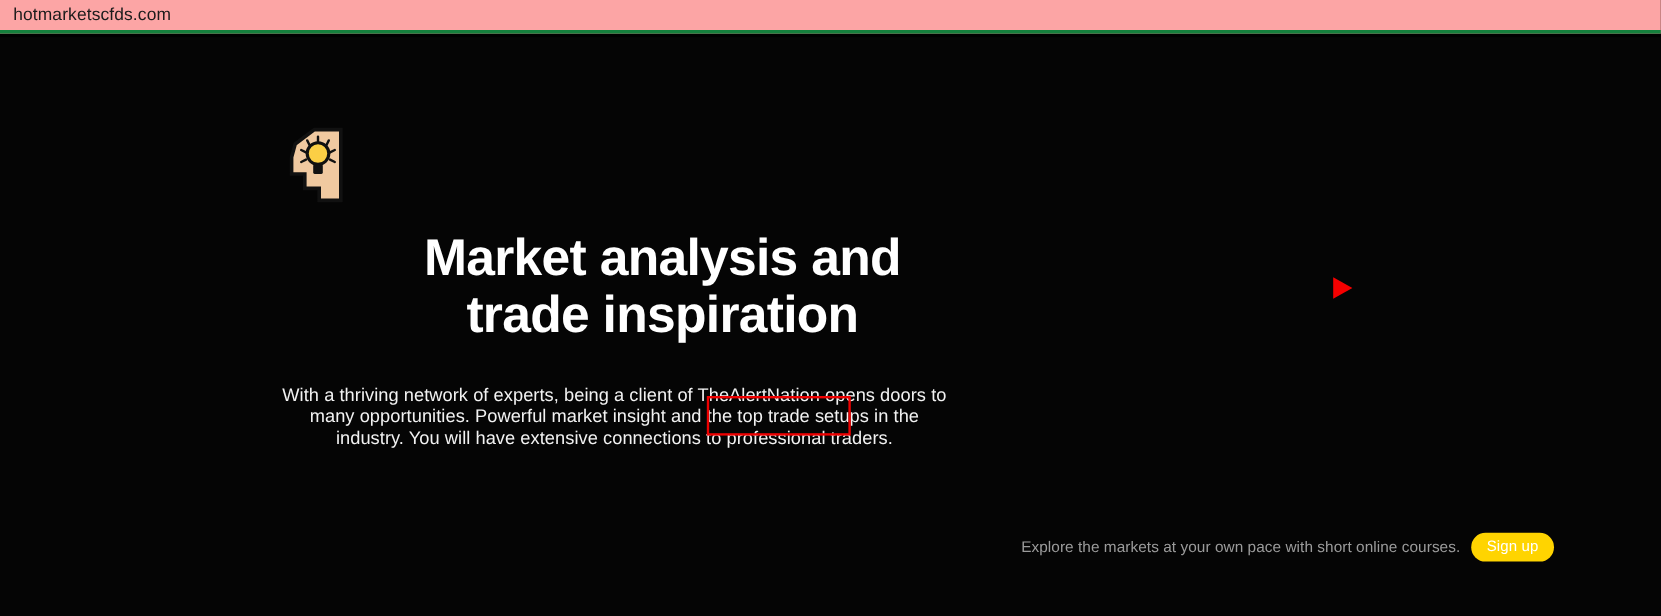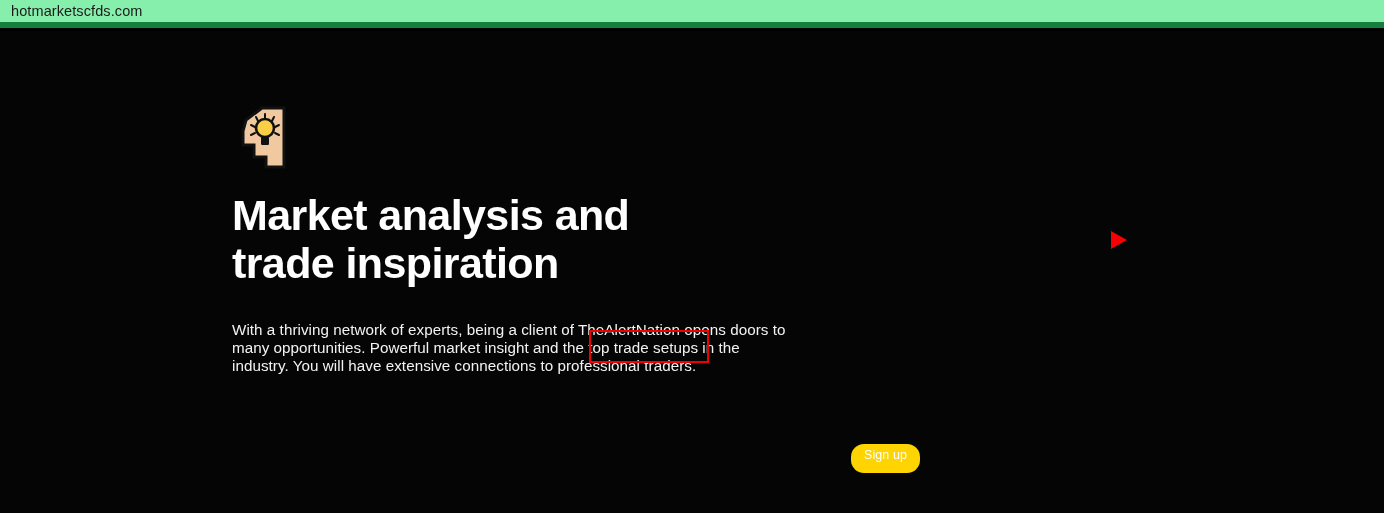--- a/index.html
+++ b/index.html
@@ -16,22 +16,22 @@
     position: relative;
   }
 
   
   #url-bar {
     position: absolute;
     left: 0;
     top: 0;
     width: 1384px;
     height: 28px;
-    background: #86efac;
-    border-bottom: 6px solid #15803d;
+    background: #fca5a5;
+    border-bottom: 3px solid #15803d;
     box-sizing: border-box;
     display: flex;
     align-items: center;
   }
   #url-text {
     font-size: 14.5px;
     color: #1b1b1b;
     padding-left: 11px;
     letter-spacing: 0.1px;
     font-family: "Liberation Sans", sans-serif;
@@ -46,20 +46,21 @@
     height: 482px;
     background: #050505;
   }
 
   
   #hero {
     position: absolute;
     left: 232px;
     top: 72px;
     width: 640px;
+    text-align: center;
   }
 
   
   #brain-icon {
     position: relative;
     width: 62px;
     height: 66px;
     margin-bottom: 22px;
   }
   #brain-icon svg { display: block; }
@@ -123,21 +124,21 @@
     color: #9b9b9b;
     letter-spacing: 0.05px;
     white-space: nowrap;
     font-family: "Liberation Sans", sans-serif;
   }
   #signup-button {
     background: #ffd400;
     color: #ffffff;
     border: none;
     border-radius: 13px;
-    padding: 4px 13px 9px 13px;
+    padding: 4px 13px 4px 13px;
     font-size: 12.5px;
     font-weight: 400;
     letter-spacing: 0.1px;
     cursor: pointer;
     line-height: 1.25;
     font-family: "Liberation Sans", sans-serif;
   }
 </style>
 </head>
 <body>
@@ -175,16 +176,17 @@
 trade inspiration</h1>
 
     <p id="hero-paragraph">With a thriving network of experts, being a client of TheAlertNation opens doors to many opportunities. Powerful market insight and the top trade setups in the industry. You will have extensive connections to professional traders.</p>
 
     <div id="highlight-box"></div>
   </div>
 
   <div id="play-marker"></div>
 
   <div id="promo-bar">
+    <span id="promo-text">Explore the markets at your own pace with short online courses.</span>
     <button id="signup-button">Sign up</button>
   </div>
 
 </div>
 
 </body></html>

